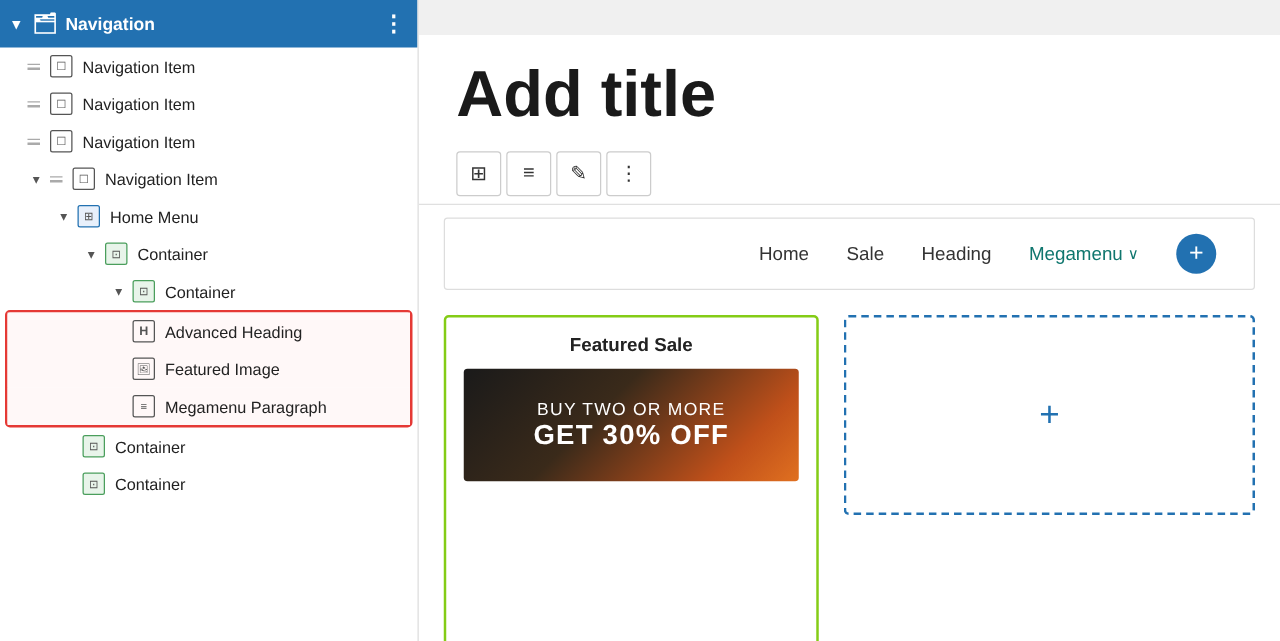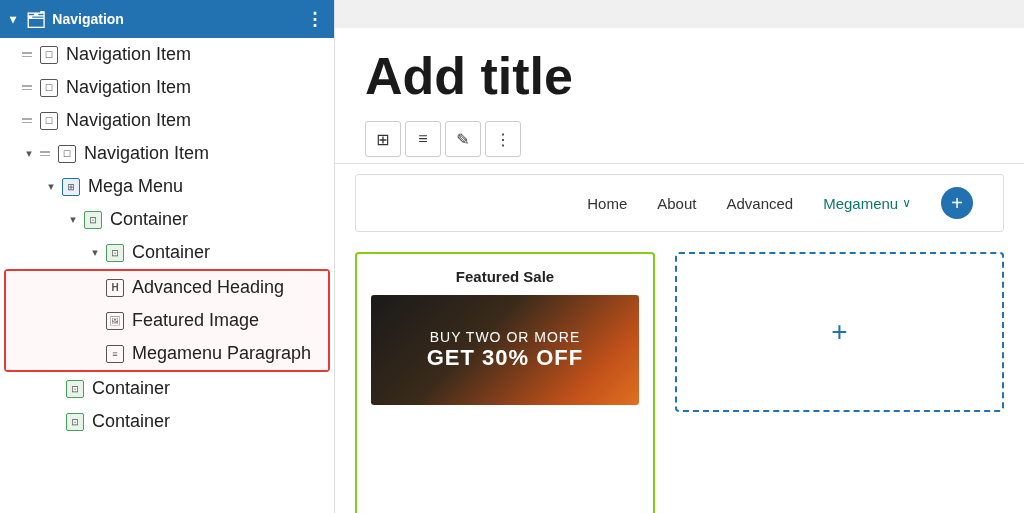--- a/index.html
+++ b/index.html
@@ -86,21 +86,21 @@
     }
     .tree-item .item-icon.mega-icon {
       background: #e8f0fb;
       border-color: #2271b1;
     }
     .tree-item .item-icon.container-icon {
       background: #e8f4ea;
       border-color: #4a9e5c;
     }
     .tree-item .item-label {
-      font-size: 18px;
+      font-size: 13px;
       color: #222;
     }
 
     
     .indent-1 { padding-left: 22px; }
     .indent-2 { padding-left: 44px; }
     .indent-3 { padding-left: 66px; }
     .indent-4 { padding-left: 88px; }
     .indent-5 { padding-left: 100px; }
 
@@ -213,21 +213,21 @@
       text-align: center;
     }
     .featured-card .card-title {
       font-weight: 700;
       font-size: 15px;
       margin-bottom: 10px;
       color: #222;
     }
     .sale-banner {
       width: 100%;
-      height: 110px;
+      height: 90px;
       border-radius: 3px;
       background: linear-gradient(135deg, #1a1a1a 0%, #3a2a1a 40%, #c0501a 80%, #e07020 100%);
       display: flex;
       flex-direction: column;
       align-items: center;
       justify-content: center;
       margin-bottom: 10px;
     }
     .sale-banner .line1 {
       color: #fff;
@@ -315,21 +315,21 @@
         <span></span>
         <span></span>
       </div>
     <div class="item-icon" style="font-size:9px; border:1.5px solid #555;">☐</div>
     <span class="item-label">Navigation Item</span>
   </div>
 
   <div class="tree-item indent-2">
     <span class="toggle">▾</span>
     <div class="item-icon mega-icon" style="font-size:9px;">⊞</div>
-    <span class="item-label">Mega Menu</span>
+    <span class="item-label">Home Menu</span>
   </div>
 
   <div class="tree-item indent-3">
     <span class="toggle">▾</span>
     <div class="item-icon container-icon" style="font-size:9px;">⊡</div>
     <span class="item-label">Container</span>
   </div>
 
   <div class="tree-item indent-4">
     <span class="toggle">▾</span>
@@ -390,22 +390,22 @@
     <button class="toolbar-btn">
       <span>✎</span>
     </button>
     <button class="toolbar-btn">
       <span>⋮</span>
     </button>
   </div>
 
   <div class="nav-preview">
     <a class="nav-link">Home</a>
-    <a class="nav-link">About</a>
-    <a class="nav-link">Advanced</a>
+    <a class="nav-link">Sale</a>
+    <a class="nav-link">Heading</a>
     <a class="nav-link mega">
       <span>Megamenu</span>
       <span style="font-size:12px;">∨</span>
     </a>
     <button class="add-btn">+</button>
   </div>
 
   <div class="content-area">
 
     <div class="featured-card">

